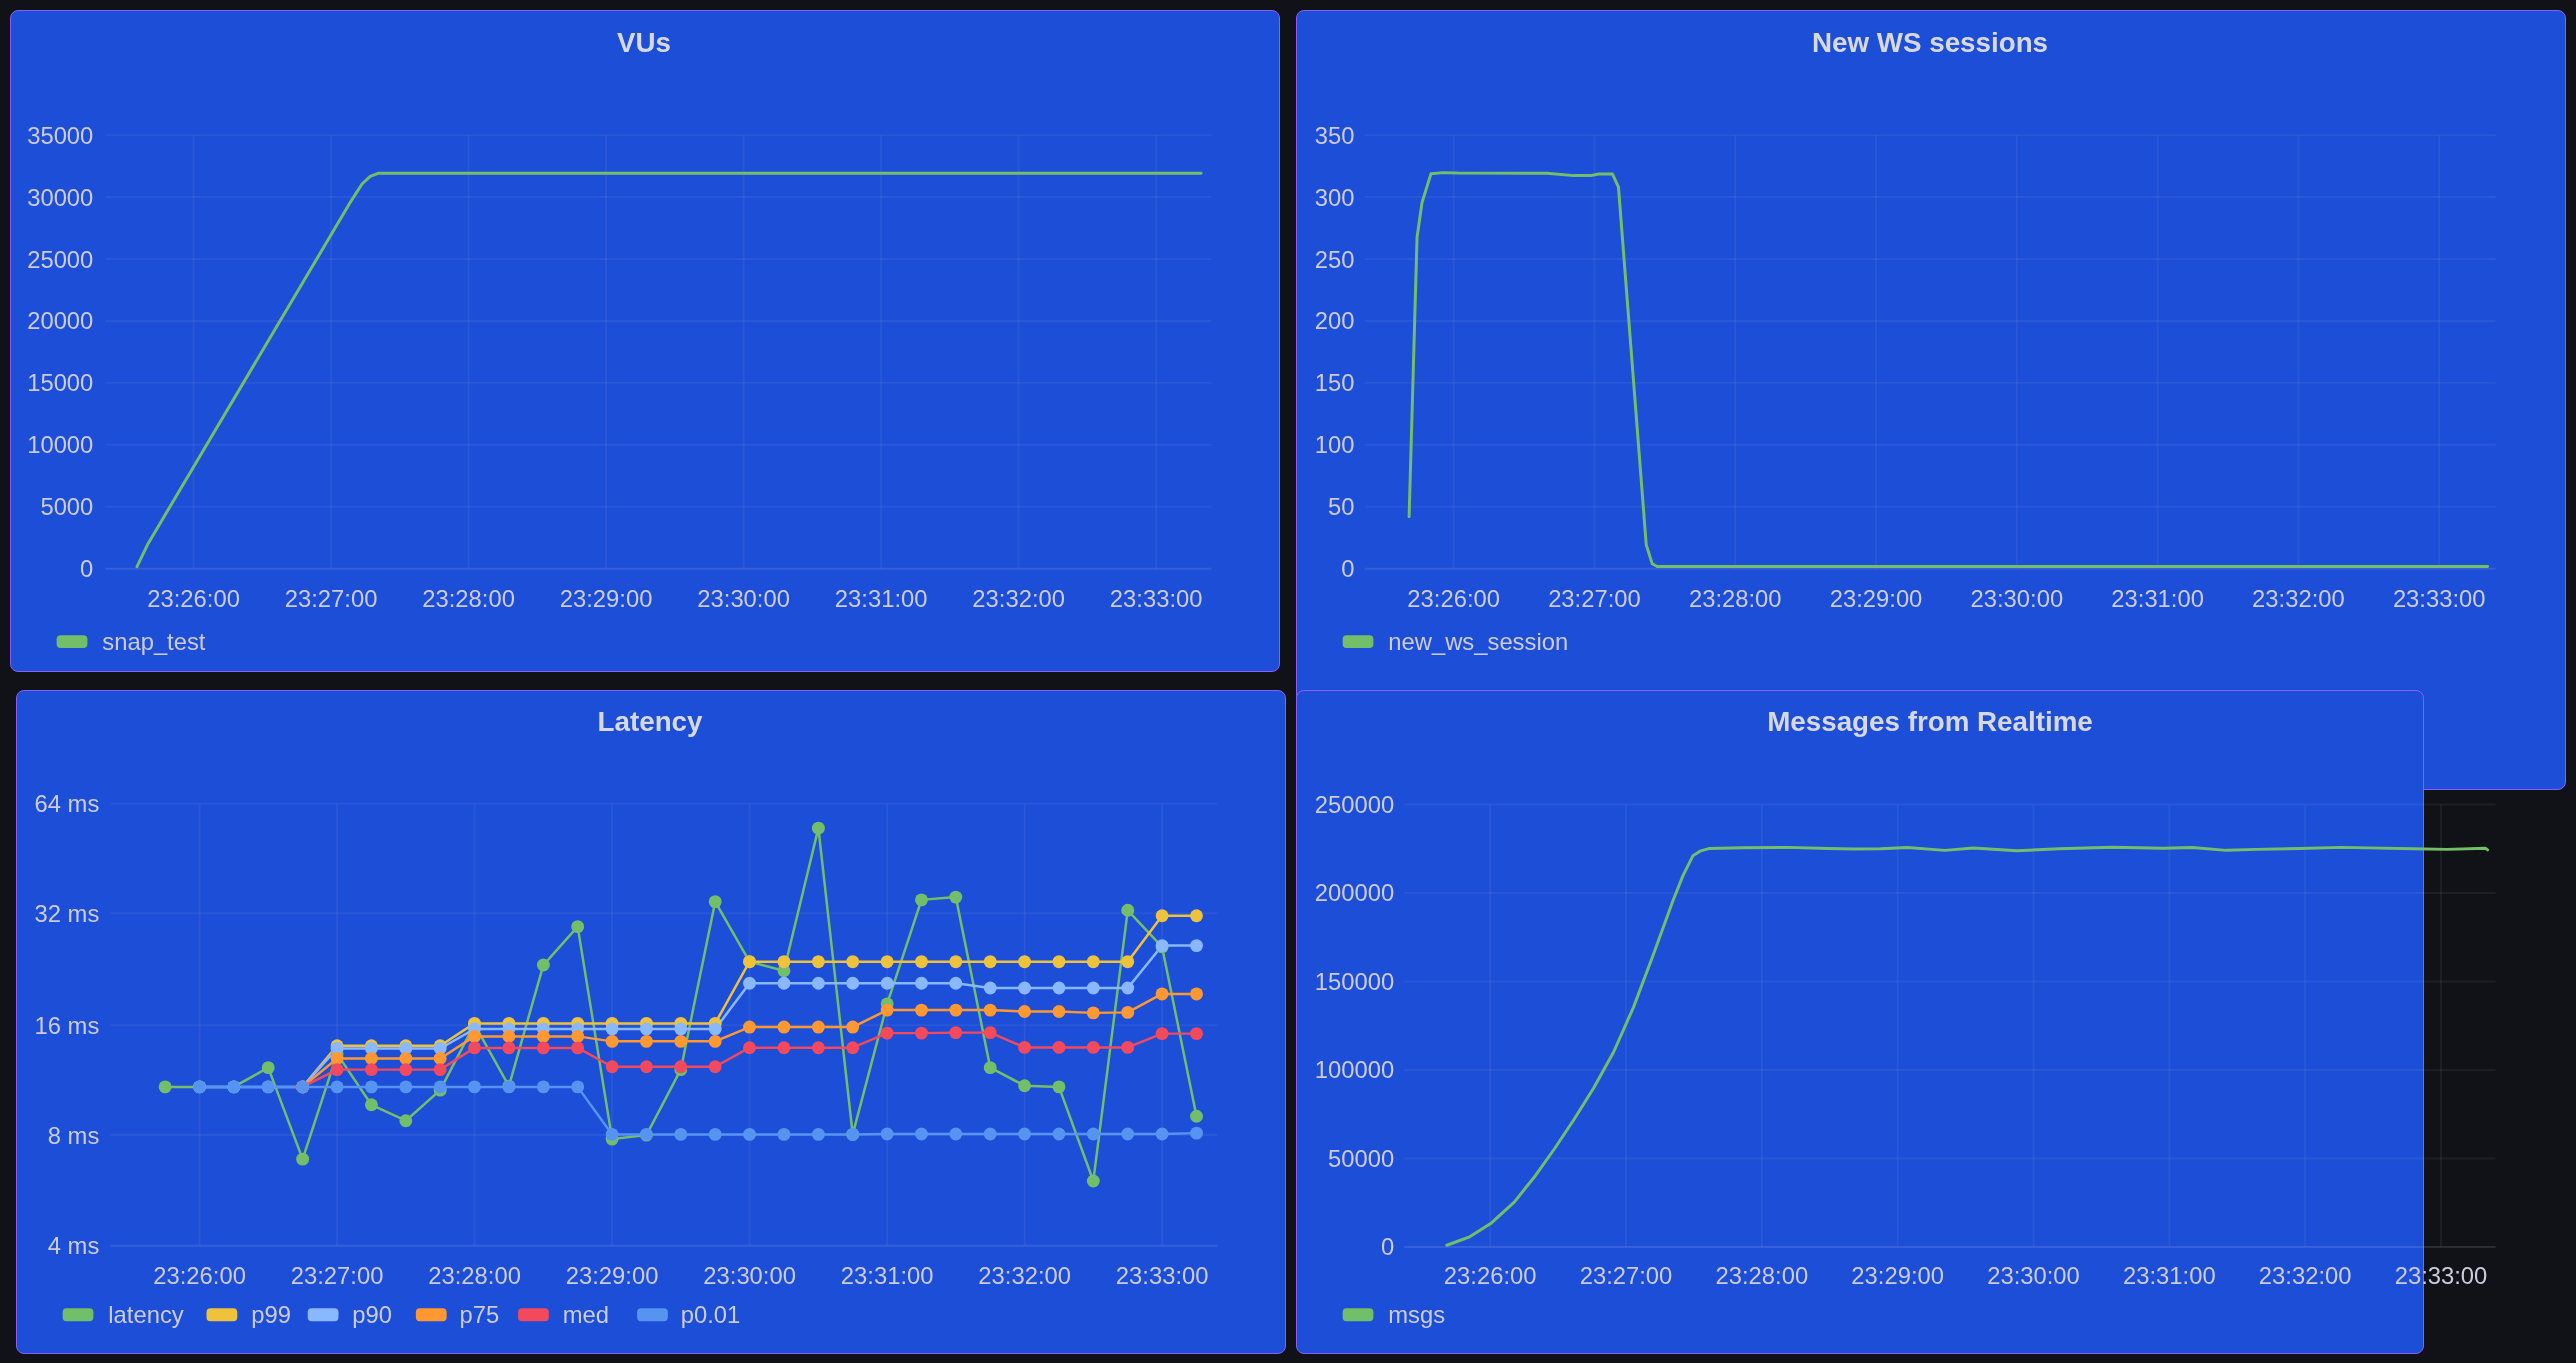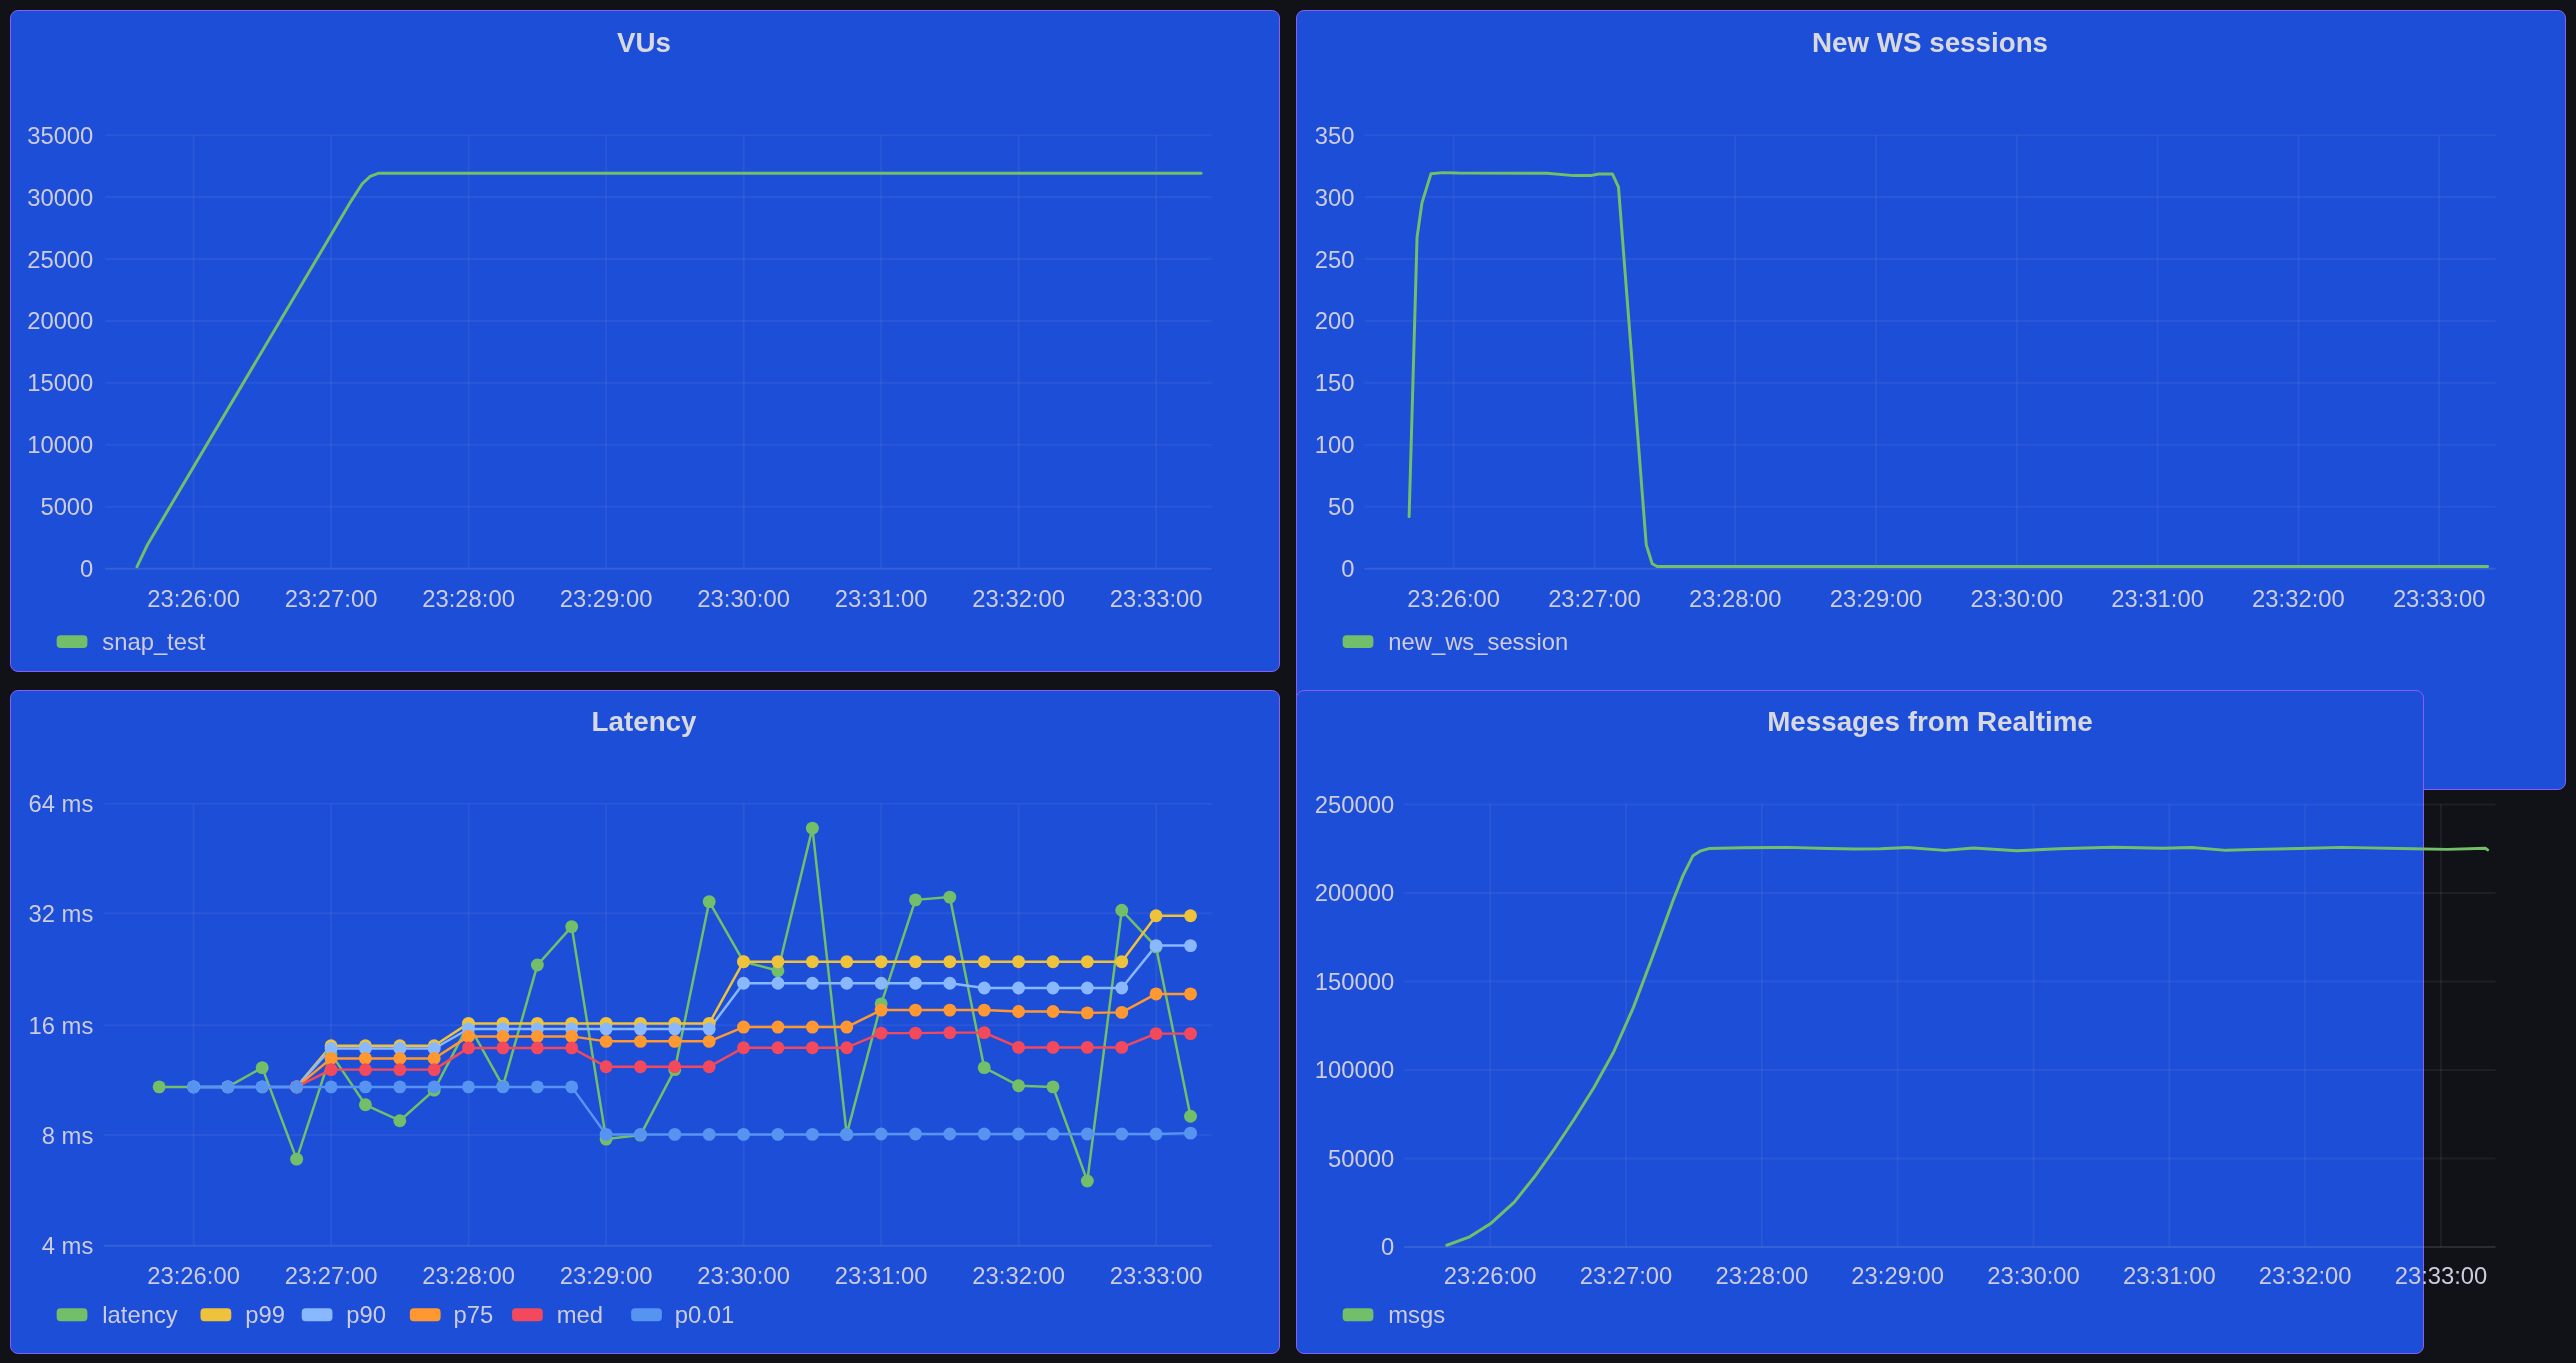--- a/index.html
+++ b/index.html
@@ -77,21 +77,21 @@
 <text x="583.6" y="592.5" text-anchor="middle" dominant-baseline="central" font-size="24" font-weight="400" fill="#ccccdc">23:29:00</text>
 <text x="725.5" y="592.5" text-anchor="middle" dominant-baseline="central" font-size="24" font-weight="400" fill="#ccccdc">23:30:00</text>
 <text x="867.4" y="592.5" text-anchor="middle" dominant-baseline="central" font-size="24" font-weight="400" fill="#ccccdc">23:31:00</text>
 <text x="1009.3" y="592.5" text-anchor="middle" dominant-baseline="central" font-size="24" font-weight="400" fill="#ccccdc">23:32:00</text>
 <text x="1151.2" y="592.5" text-anchor="middle" dominant-baseline="central" font-size="24" font-weight="400" fill="#ccccdc">23:33:00</text>
 <polyline points="113.0,509.5 121.0,228.0 126.0,193.0 135.0,164.0 147.0,162.8 162.0,163.2 252.0,163.5 279.0,165.8 296.0,165.8 304.0,164.2 318.0,164.2 324.0,177.4 352.0,538.0 358.0,557.0 363.0,559.8 1200.0,559.8" fill="none" stroke="#73bf69" stroke-width="3" stroke-linejoin="round" stroke-linecap="round"></polyline>
 <rect x="46" y="629" width="31" height="13" rx="4" fill="#73bf69"></rect>
 <text x="92.0" y="635.5" text-anchor="start" dominant-baseline="central" font-size="24" font-weight="400" fill="#ccccdc">new_ws_session</text>
 </svg>
   </div>
-<div class="panel" style="left:10px;top:690px;width:1270px;height:664px">
+<div class="panel" style="left:16px;top:690px;width:1270px;height:664px">
     <svg width="1270" height="664" viewBox="0 0 1280 669">
 <text x="638.0" y="30.6" text-anchor="middle" dominant-baseline="central" font-size="28" font-weight="700" fill="#d8d9df">Latency</text>
 <line x1="94.0" y1="113.4" x2="1210.0" y2="113.4" stroke="rgba(204,204,220,0.075)" stroke-width="2"></line>
 <line x1="94.0" y1="223.8" x2="1210.0" y2="223.8" stroke="rgba(204,204,220,0.075)" stroke-width="2"></line>
 <line x1="94.0" y1="336.7" x2="1210.0" y2="336.7" stroke="rgba(204,204,220,0.075)" stroke-width="2"></line>
 <line x1="94.0" y1="447.4" x2="1210.0" y2="447.4" stroke="rgba(204,204,220,0.075)" stroke-width="2"></line>
 <line x1="94.0" y1="559.0" x2="1210.0" y2="559.0" stroke="rgba(204,204,220,0.14)" stroke-width="2"></line>
 <line x1="184.0" y1="113.4" x2="184.0" y2="559.0" stroke="rgba(204,204,220,0.075)" stroke-width="2"></line>
 <line x1="322.6" y1="113.4" x2="322.6" y2="559.0" stroke="rgba(204,204,220,0.075)" stroke-width="2"></line>
 <line x1="461.2" y1="113.4" x2="461.2" y2="559.0" stroke="rgba(204,204,220,0.075)" stroke-width="2"></line>

